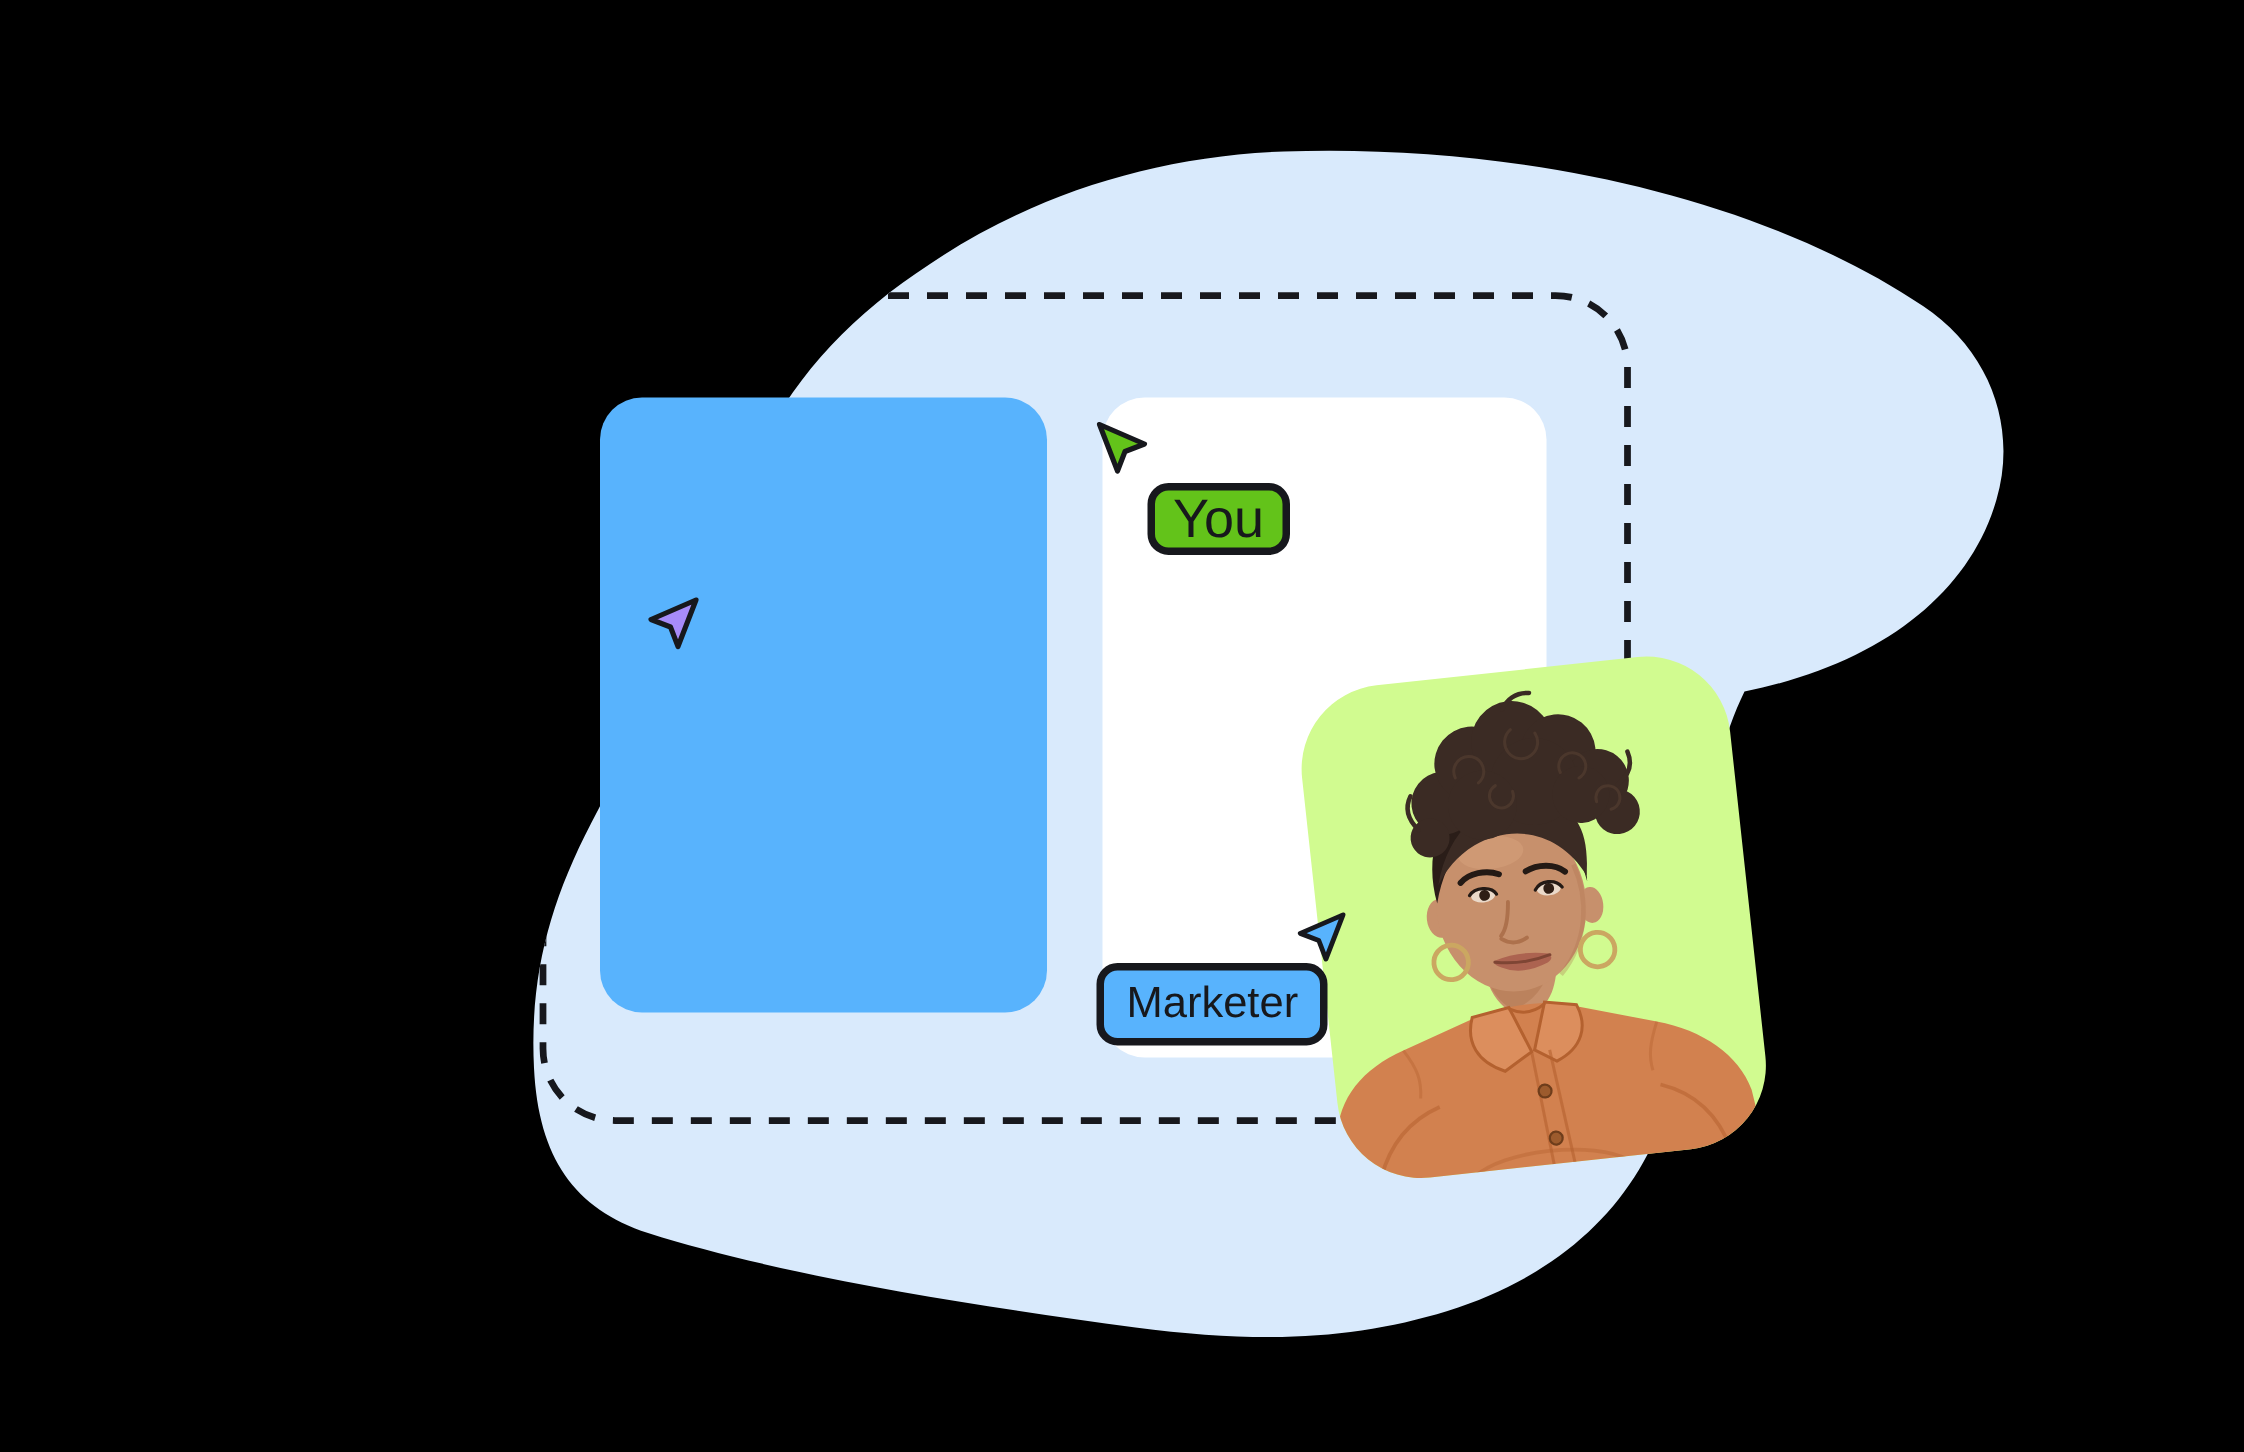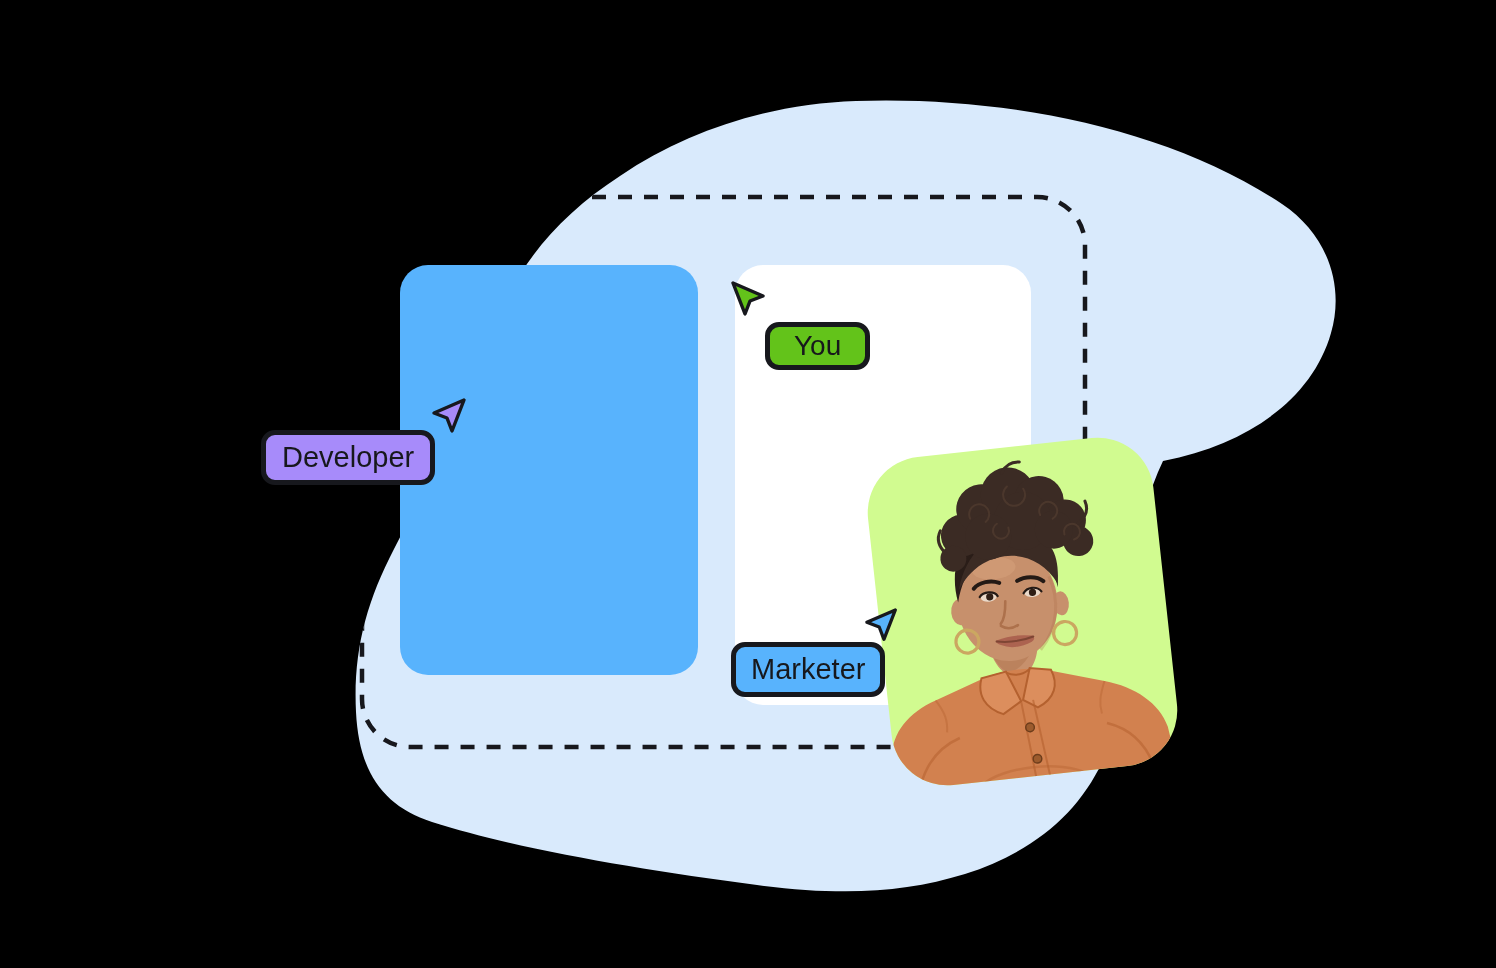--- a/index.html
+++ b/index.html
@@ -11,21 +11,21 @@
     border:5px solid #17181D;
     border-radius:14px;
     color:#17181C;
     font-size:29px;
     line-height:31px;
     padding:7px 16px;
     white-space:nowrap;
     z-index:3;
   }
   .lbl-developer{left:261px;top:430px;background:#A78BFA;}
-  .lbl-you{left:765px;top:322px;background:#63C31A;font-size:28px;line-height:28px;padding:5px 24px;}
+  .lbl-you{left:765px;top:322px;background:#63C31A;font-size:36px;line-height:28px;padding:5px 12px;}
   .lbl-marketer{left:711px;top:642px;background:#58B3FD;padding:7px 15px;margin-left:20px;}
   .cursor-shape{stroke:#17181D;stroke-width:3.4;stroke-linejoin:round;}
 </style>
 </head>
 <body>
 
 <div class="stage">
 
   <svg class="scene" width="1496" height="968" viewBox="0 0 1496 968">
     <defs>
@@ -132,17 +132,16 @@
       <path class="cursor-shape" d="M 33 2 L 3 15 L 16 20 L 21 33 Z" fill="#A78BFA"></path>
     </g>
     <g transform="translate(730,281)">
       <path class="cursor-shape" d="M 3 2 L 33 15 L 20 20 L 15 33 Z" fill="#63C31A"></path>
     </g>
     <g transform="translate(864,608) scale(0.95)">
       <path class="cursor-shape" d="M 33 2 L 3 15 L 16 20 L 21 33 Z" fill="#58B3FD"></path>
     </g>
   </svg>
 
-  <div class="cursor-label lbl-developer">Developer</div>
   <div class="cursor-label lbl-you">You</div>
   <div class="cursor-label lbl-marketer">Marketer</div>
 
 </div>
 
 </body></html>

